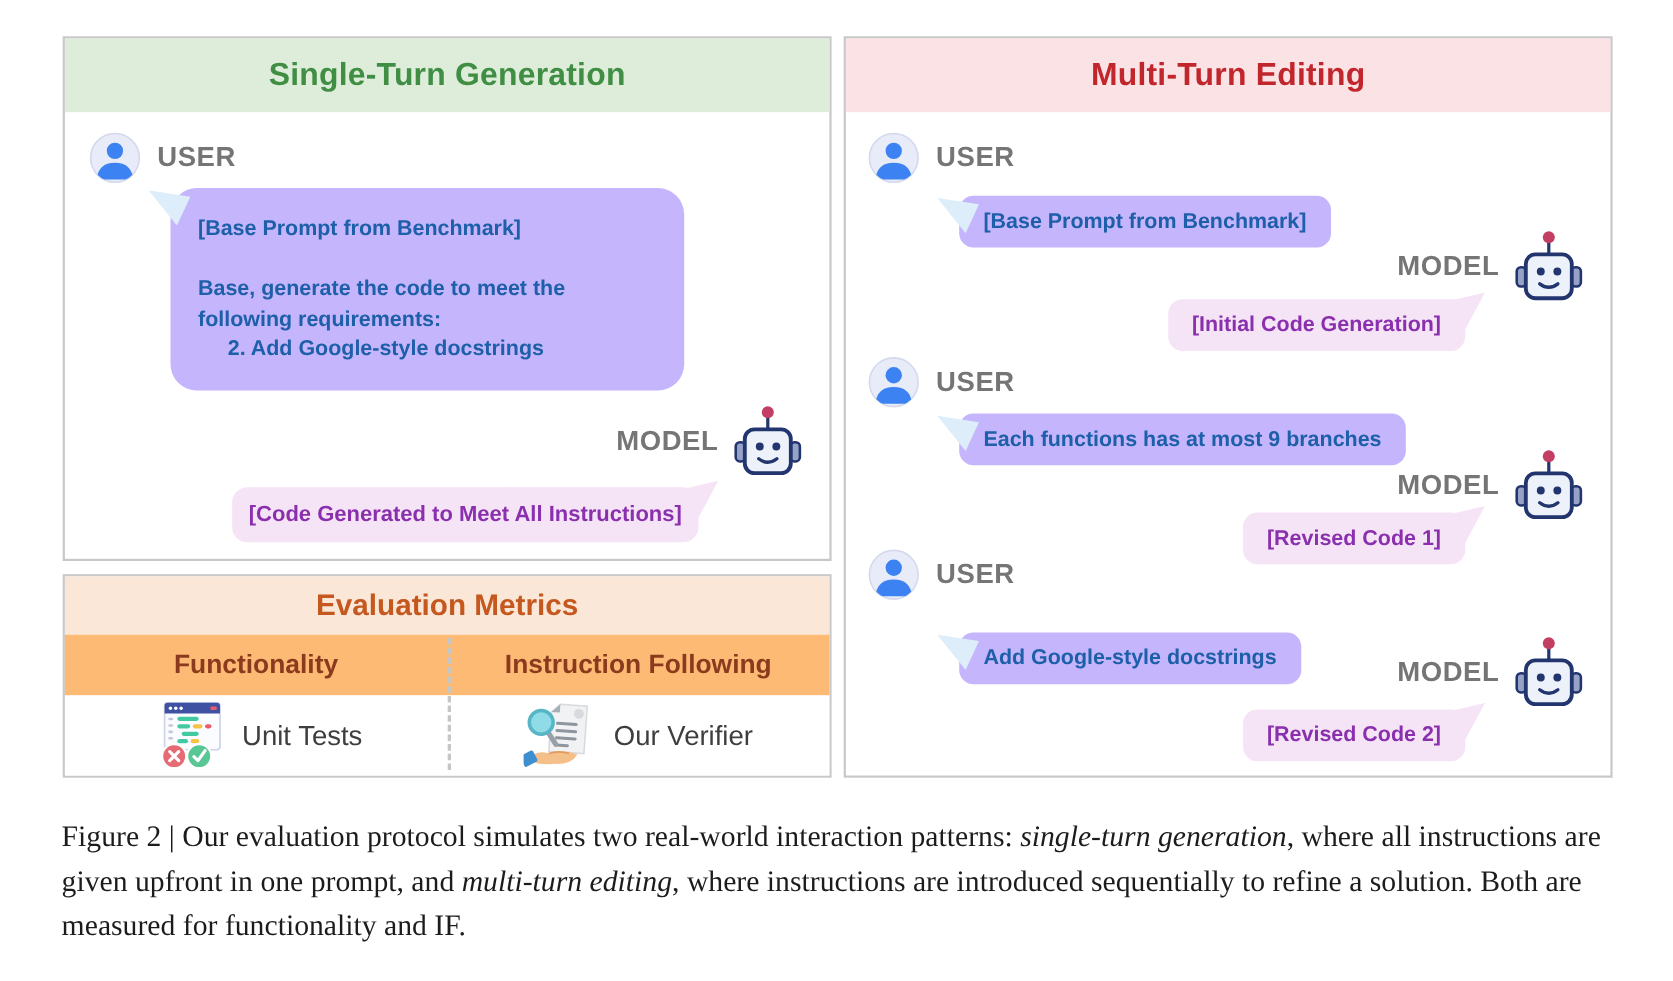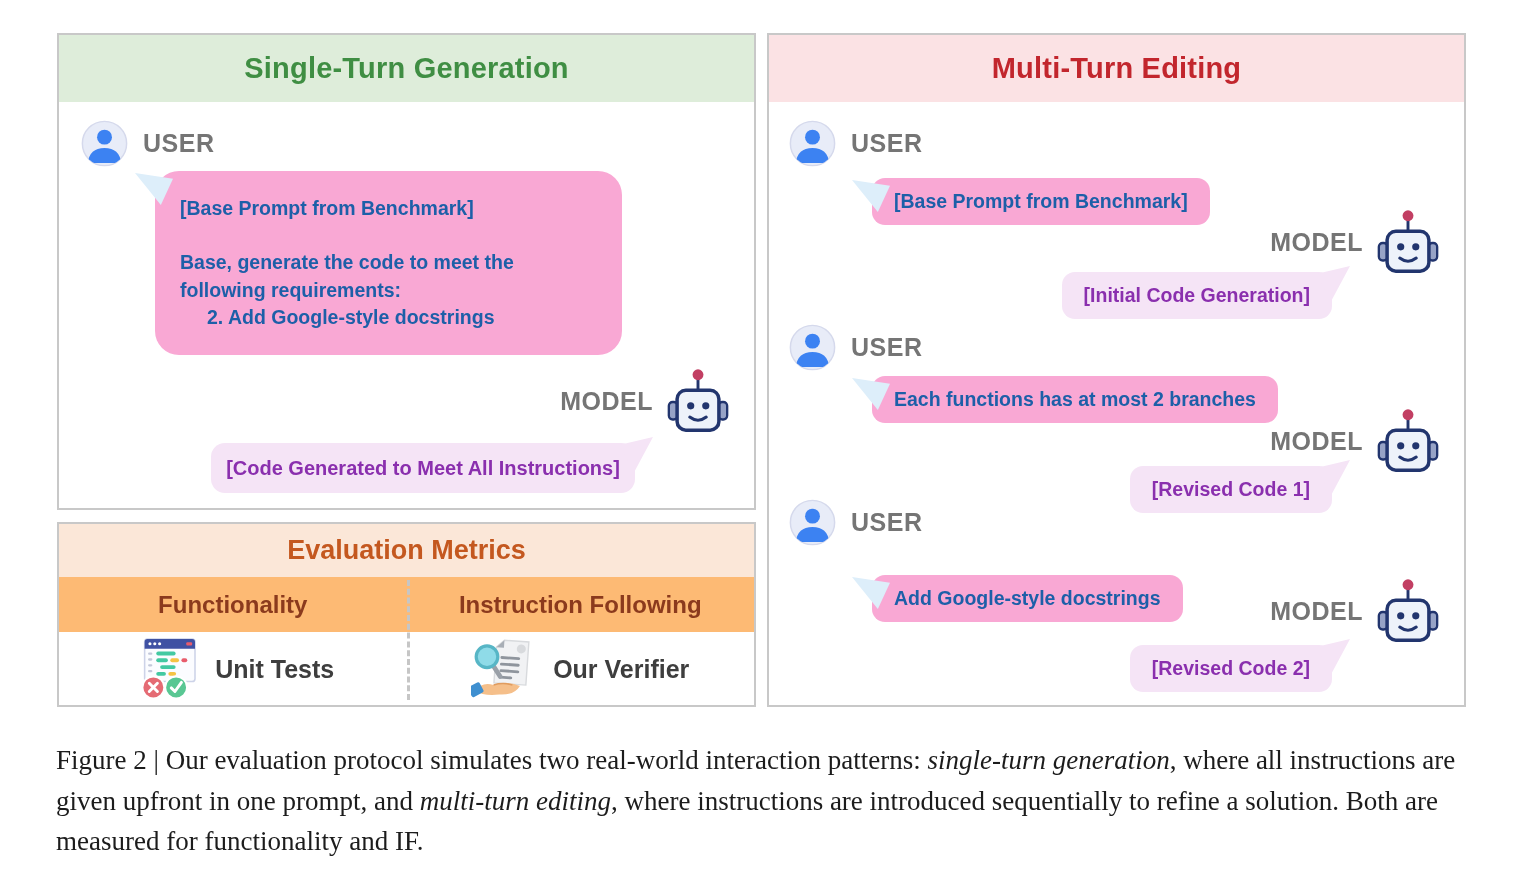--- a/index.html
+++ b/index.html
@@ -13,21 +13,21 @@
   #panel-multi { left:767px; top:33px; width:699px; height:674px; }
   #panel-multi .panel-header { background:#fbe2e4; color:#c2262d; }
   #panel-metrics { left:57px; top:522px; width:699px; height:185px; }
 
   .user-row { position:absolute; display:flex; align-items:center; gap:15px; }
   .role-label { font-size:25px; font-weight:bold; color:#757575; letter-spacing:.5px; }
   .model-row { position:absolute; display:flex; align-items:center; gap:13px; }
 
   .bubble { position:absolute; font-weight:bold; }
   .bubble .tail { position:absolute; }
-  .bubble-user { background:#f9a8d4; color:#1d5fa8; }
+  .bubble-user { background:#c4b5fd; color:#1d5fa8; }
   .bubble-model { background:#f5e4f6; color:#8a2fae; }
   .tail-left { left:-20px; top:2px; width:38px; height:32px; background:#ddeefa;
                clip-path:polygon(0 0, 100% 18%, 68% 100%); }
   .tail-right { right:-18px; top:-6px; width:38px; height:34px; background:#f5e4f6;
                 clip-path:polygon(100% 0, 8% 24%, 52% 100%); }
 
   
   #st-user-bubble { left:96px; top:136px; width:467px; border-radius:24px;
                     padding:24px 25px; font-size:19.5px; line-height:1.4; }
   #st-user-bubble .gap { margin-top:27px; }
@@ -42,21 +42,21 @@
 
   
   #metrics-header { height:53px; background:#fbe7d8; color:#c4581f; display:flex;
                     align-items:center; justify-content:center; font-size:27px; font-weight:bold; }
   #metrics-sub { position:absolute; left:0; right:0; top:53px; height:55px; background:#fdba74;
                  display:flex; }
   #metrics-sub .cell { flex:1; display:flex; align-items:center; justify-content:center;
                        font-size:24px; font-weight:bold; color:#8b3a1d; }
   #metrics-items { position:absolute; left:0; right:0; top:109px; bottom:0; background:#fff; display:flex; }
   #metrics-items .cell { flex:1; display:flex; align-items:center; justify-content:center; gap:18px;
-                         font-size:25px; font-weight:bold; color:#3e3e3e; }
+                         font-size:25px; font-weight:normal; color:#3e3e3e; }
   #metrics-divider { position:absolute; left:50%; top:56px; bottom:5px;
                      border-left:3px dashed #c6c6c6; }
 
   
   #caption { position:absolute; left:56px; top:740px; width:1412px;
              font-family:"Liberation Serif", serif; font-size:27px; line-height:1.5; color:#1c1c1c; }
   #caption .it { font-style:italic; }
 
   svg { display:block; }
 </style>
@@ -229,21 +229,21 @@
         <g clip-path="url(#avc3)">
           <circle cx="24" cy="17.5" r="7.6" fill="#3c82f2"></circle>
           <path d="M 7 44 Q 8.5 28.5 24 28.5 Q 39.5 28.5 41 44 Z" fill="#3c82f2"></path>
         </g>
       </svg>
     </span>
     <span class="role-label">USER</span>
   </div>
   <div class="bubble bubble-user mt-bubble" style="left:103px; top:341px;">
     <span class="tail tail-left"></span>
-    <span>Each functions has at most 2 branches</span>
+    <span>Each functions has at most 9 branches</span>
   </div>
   <div class="model-row" style="right:24px; top:371px;">
     <span class="role-label">MODEL</span>
     <span>
       <svg width="64" height="70" viewBox="0 0 64 72">
         <line x1="32" y1="13" x2="32" y2="25" stroke="#22356e" stroke-width="3"></line>
         <circle cx="32" cy="9" r="5.6" fill="#c23f63"></circle>
         <rect x="2" y="37" width="9" height="18" rx="4" fill="#97a3c6" stroke="#22356e" stroke-width="2.4"></rect>
         <rect x="53" y="37" width="9" height="18" rx="4" fill="#97a3c6" stroke="#22356e" stroke-width="2.4"></rect>
         <rect x="10.5" y="25" width="43" height="41" rx="9" fill="#edf2fa" stroke="#22356e" stroke-width="3.6"></rect>

